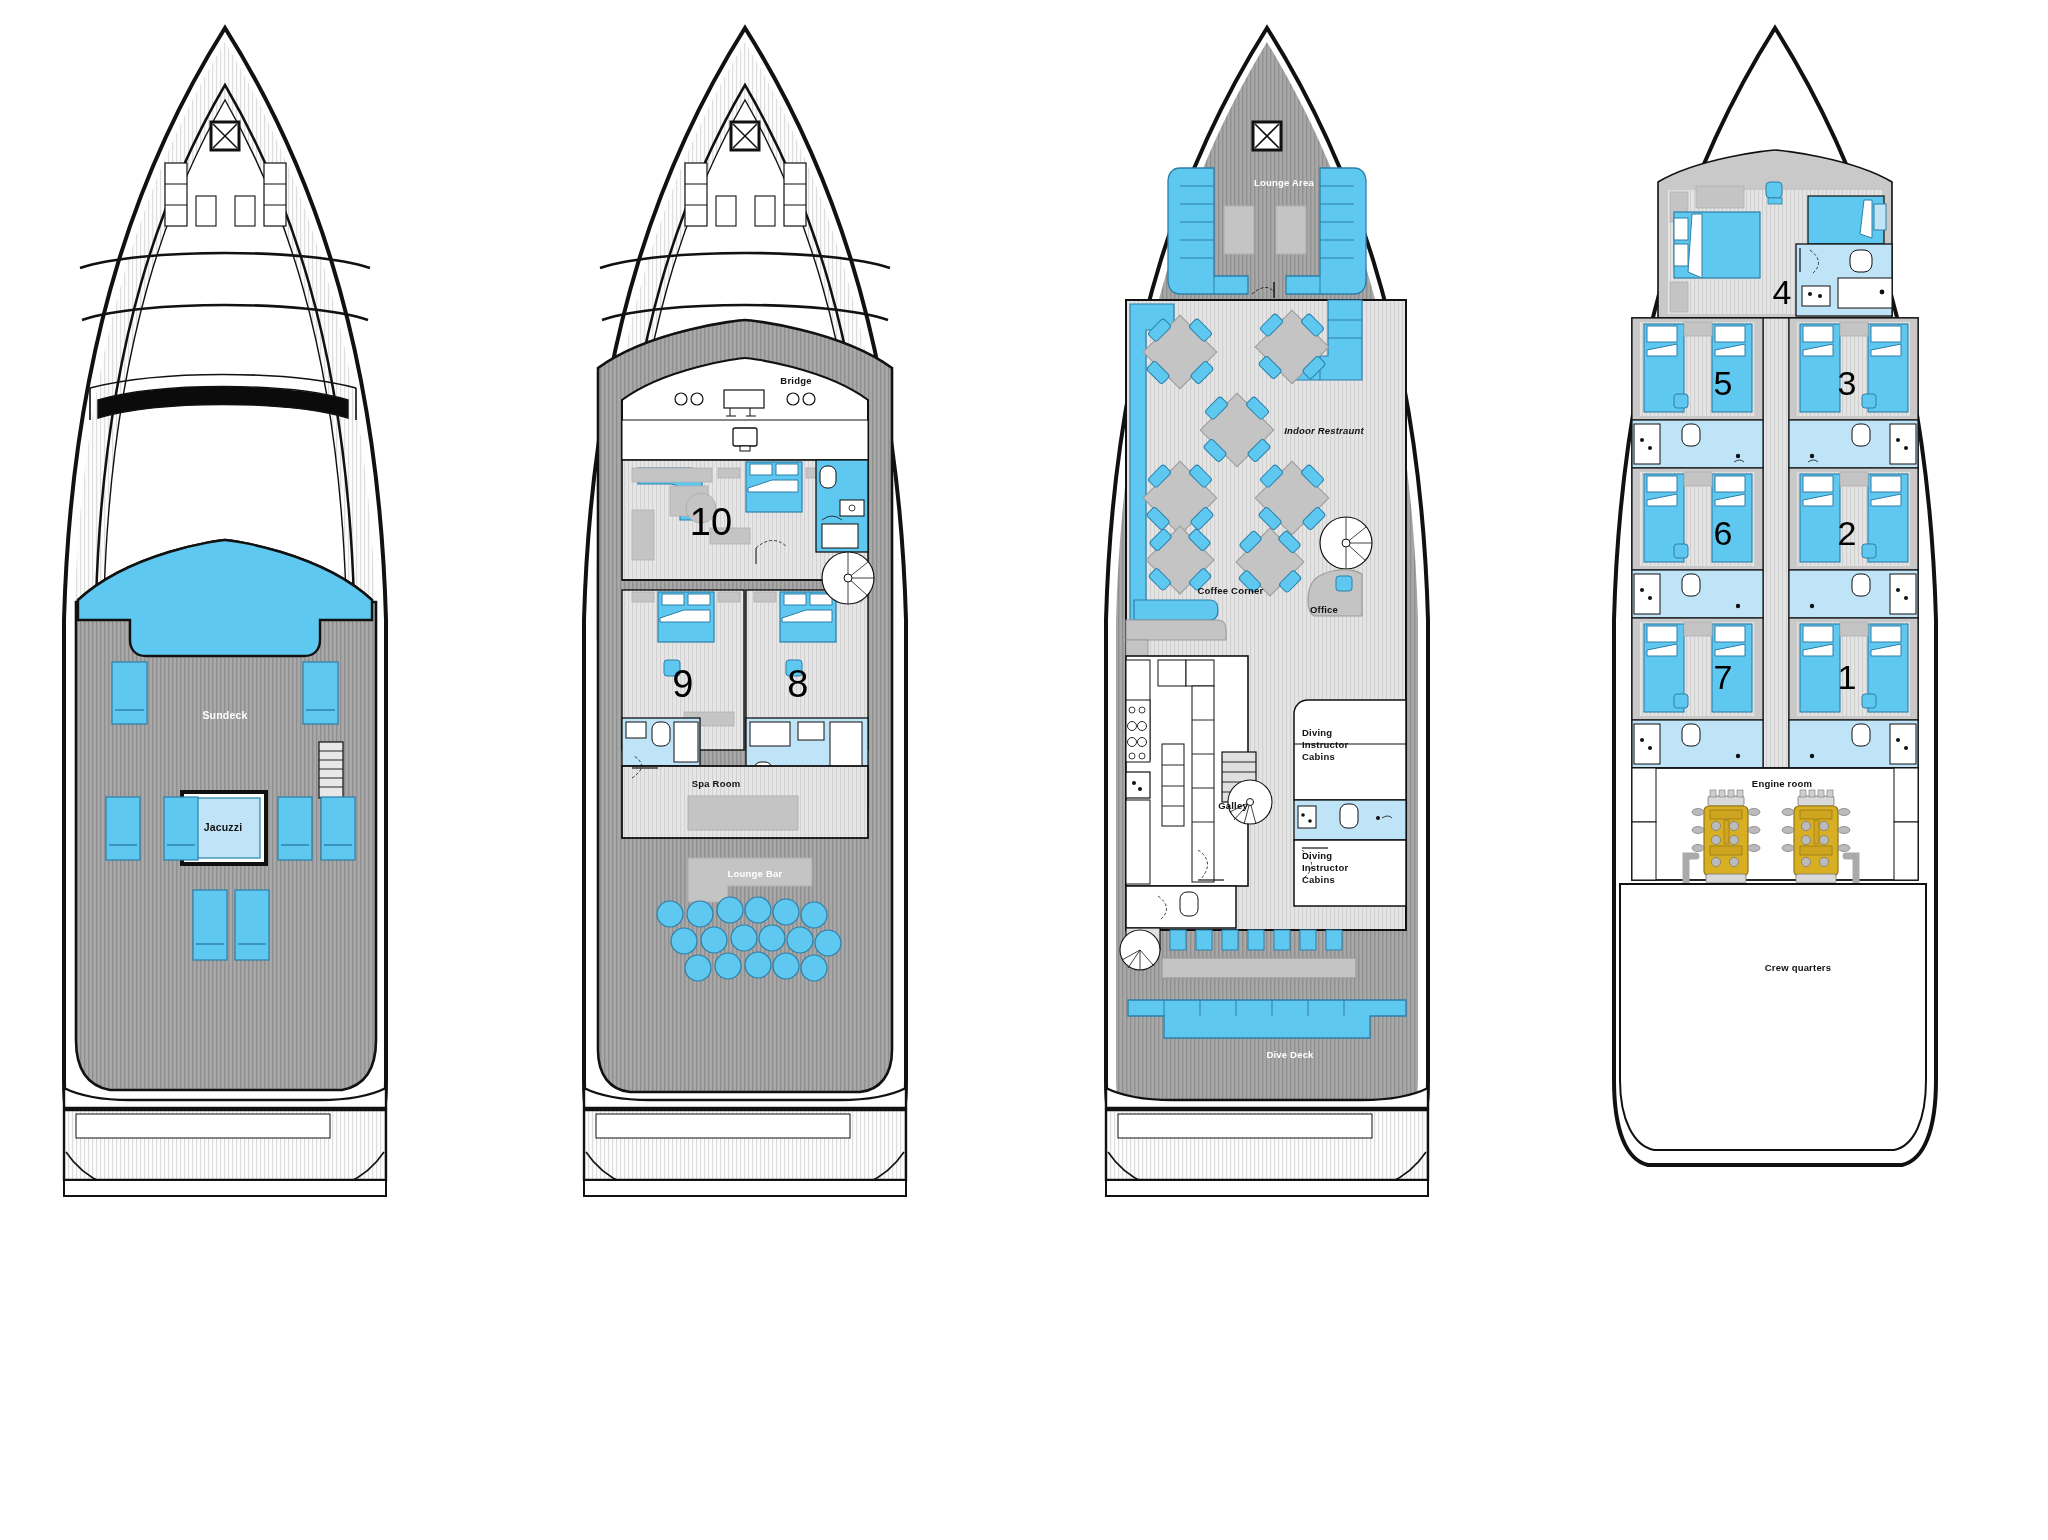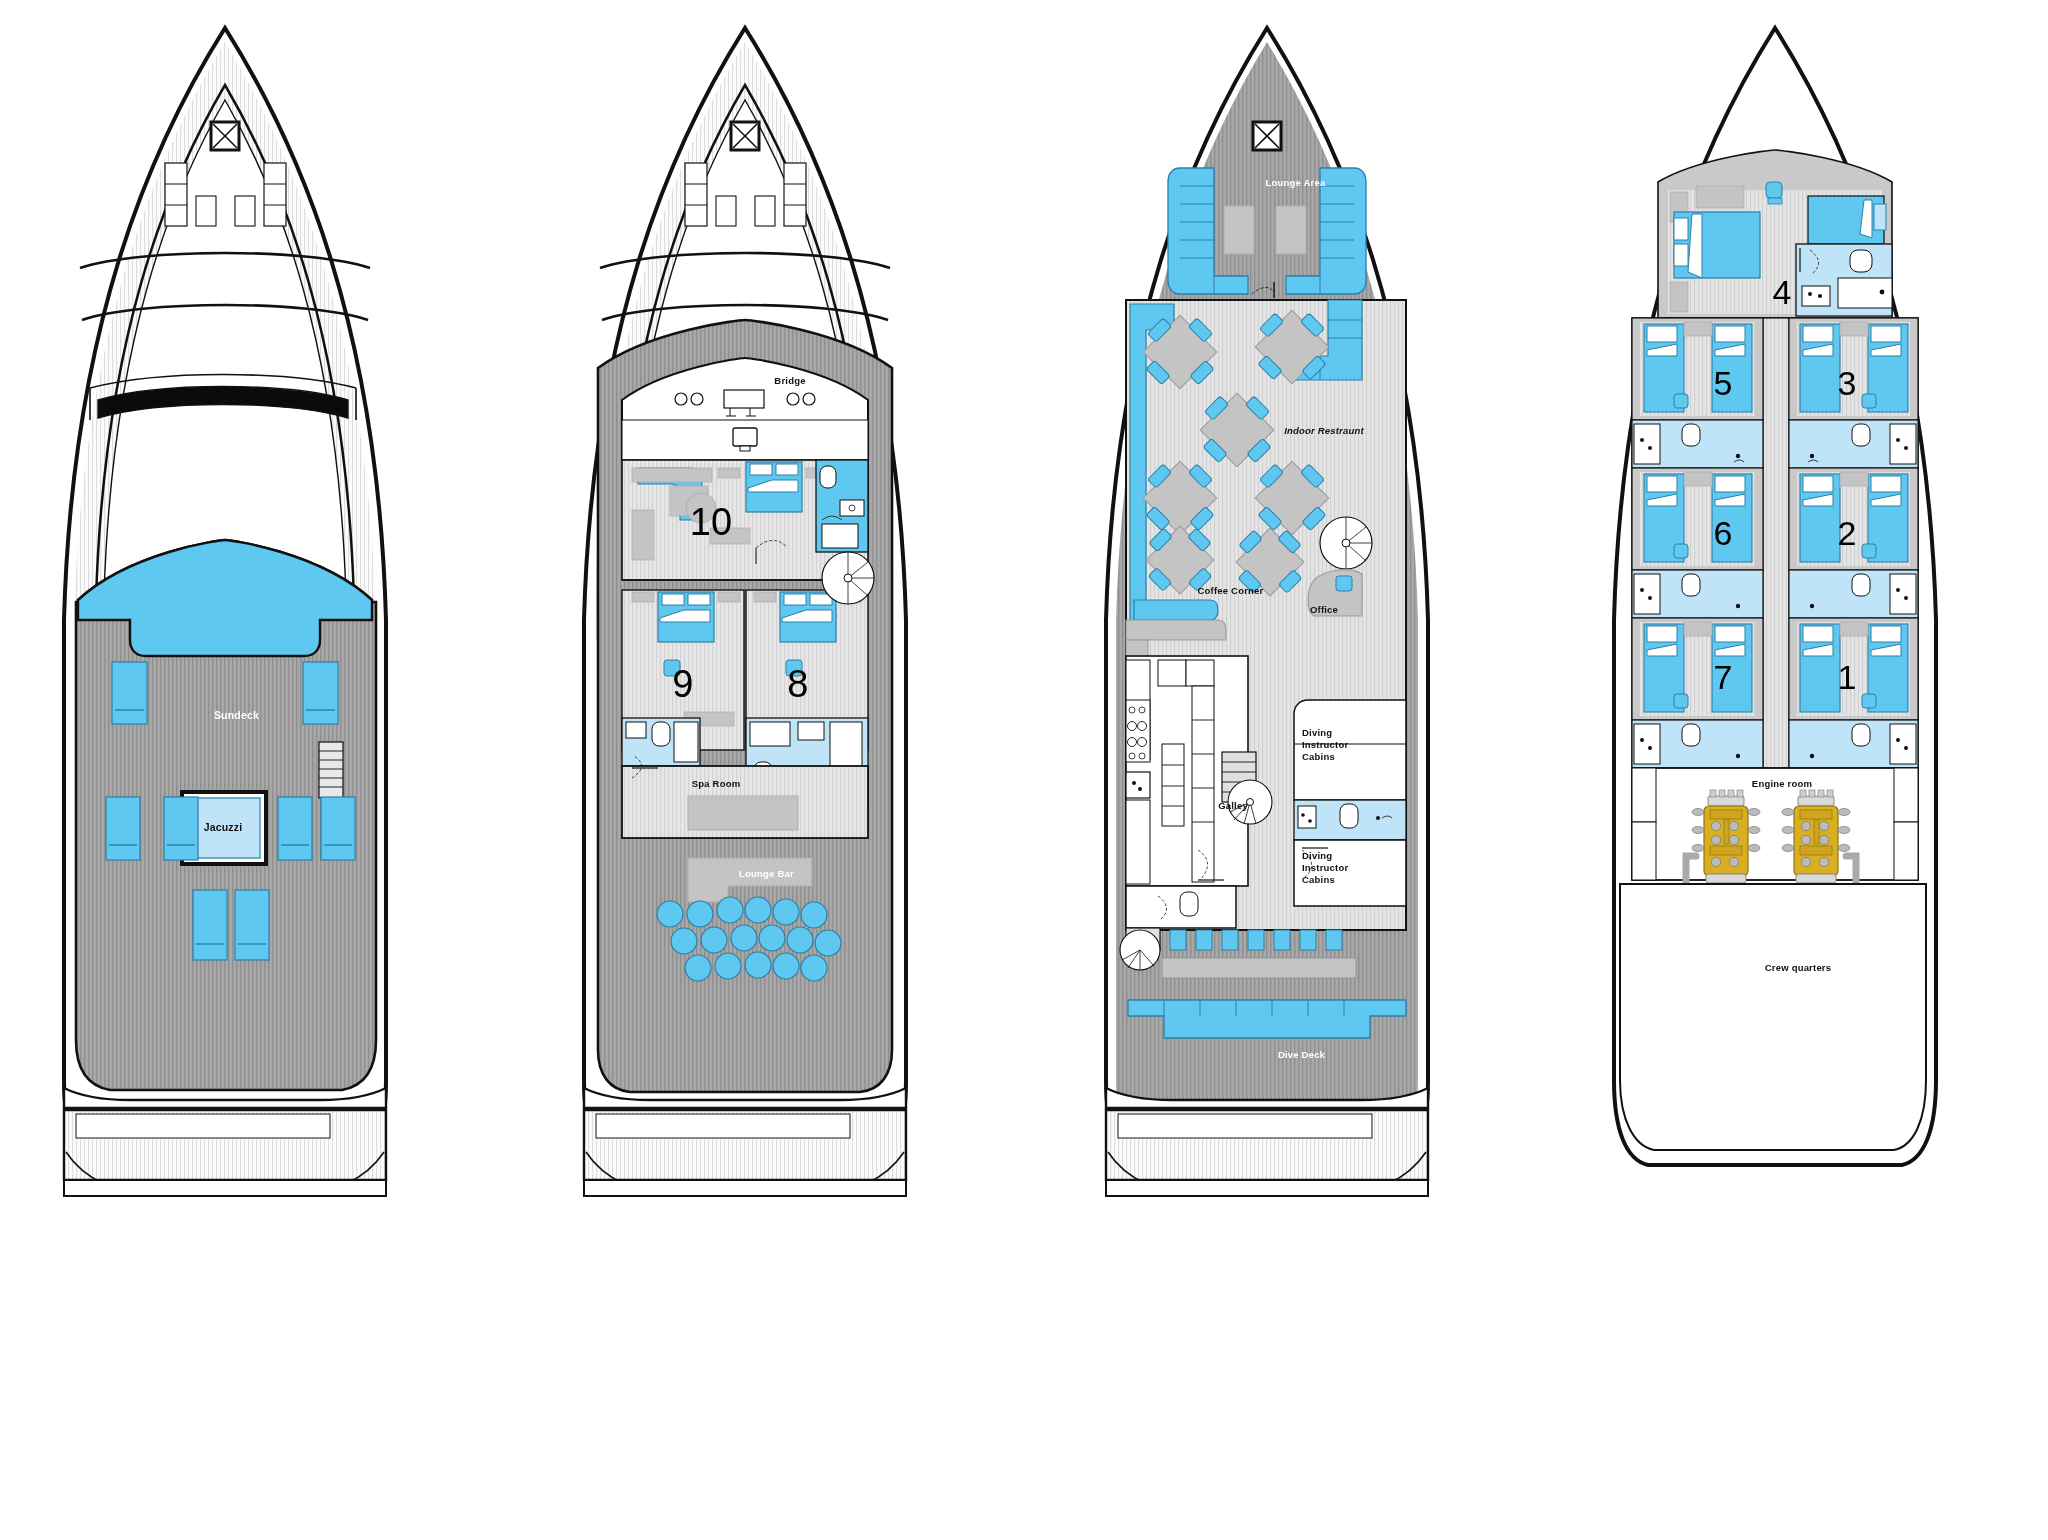--- a/index.html
+++ b/index.html
@@ -29,21 +29,21 @@
   svg.hull { position: absolute; left: 0; top: 0; width: 500px; height: 1540px; display:block; }
 
   .lbl {
     position: absolute;
     font-weight: bold;
     white-space: nowrap;
     transform: translate(-50%, -50%);
     letter-spacing: .2px;
     pointer-events: none;
   }
-  .lbl.white { color: #ffffff; padding-left: 23px; }
+  .lbl.white { color: #ffffff; }
   .lbl.black { color: #111111; }
   .lbl.s9 { font-size: 9.5px; }
   .lbl.s10 { font-size: 10.5px; }
   .lbl.num {
     font-size: 38px;
     font-weight: normal;
     color: #000;
     font-family: "Liberation Sans", sans-serif;
   }
   .lbl.num.big { font-size: 34px; }
@@ -309,21 +309,21 @@
       </g>
 
       <path d="M44 1088 C 60 1096 80 1100 110 1100 L300 1100 C330 1100 350 1096 366 1088 L366 1108 L44 1108 Z" fill="#FFFFFF" stroke="#111" stroke-width="2.4"></path>
       <path d="M44 1110 L366 1110 L366 1180 L44 1180 Z" fill="url(#pw2)" stroke="#111" stroke-width="2.4"></path>
       <rect x="56" y="1114" width="254" height="24" fill="#FFF" stroke="#111" stroke-width="1"></rect>
       <path d="M46 1152 C 66 1182 100 1194 140 1194" fill="none" stroke="#111" stroke-width="1.6"></path>
       <path d="M364 1152 C 344 1182 310 1194 270 1194" fill="none" stroke="#111" stroke-width="1.6"></path>
       <path d="M44 1180 L366 1180 L366 1196 L44 1196 Z" fill="#FFF" stroke="#111" stroke-width="2"></path>
     </svg>
 
-    <div class="lbl black s9" style="left:250px; top:380px;">Bridge</div>
+    <div class="lbl black s9" style="left:256px; top:380px;">Bridge</div>
     <div class="lbl num" style="left:171px; top:522px;">10</div>
     <div class="lbl num" style="left:143px; top:684px;">9</div>
     <div class="lbl num" style="left:258px; top:684px;">8</div>
     <div class="lbl black s9" style="left:176px; top:783px;">Spa Room</div>
     <div class="lbl white s9" style="left:215px; top:873px;">Lounge Bar</div>
   </div>
 
   <div class="deck" id="deck3">
     <svg class="hull" viewBox="0 0 500 1540">
       <defs>

